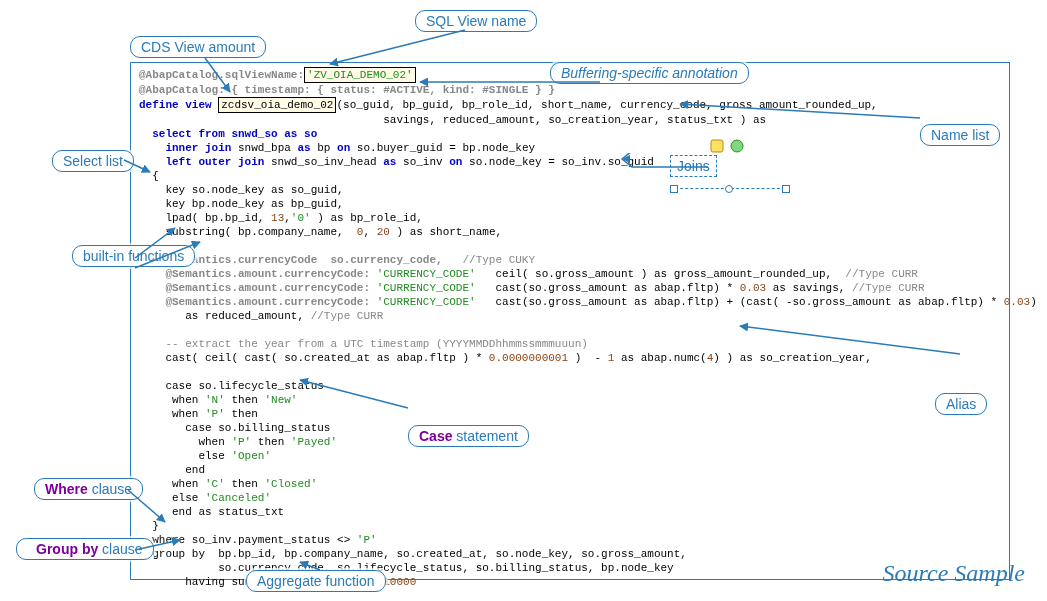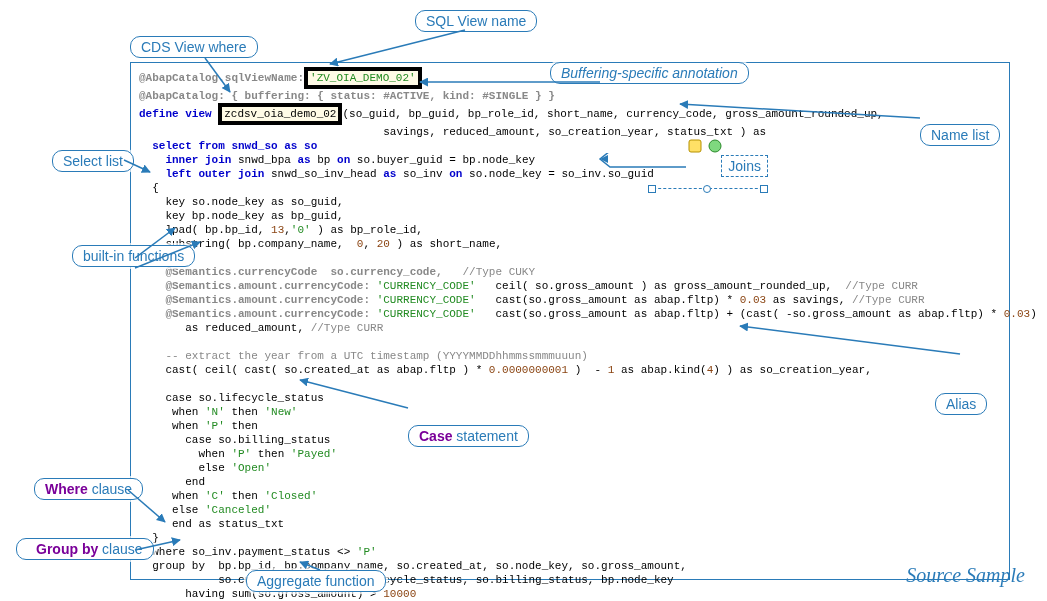--- a/index.html
+++ b/index.html
@@ -28,21 +28,21 @@
     line-height: 14px;
     white-space: pre;
     color: #000;
   }
   .kw { color: #0000cc; font-weight: bold; }
   .str { color: #228b22; }
   .num { color: #8b4513; }
   .ann { color: #888; font-weight: bold; }
   .cmt { color: #888; }
   .view-box {
-    border: 4px solid #000000;
+    border: 1px solid #000000;
     background: #fffbe6;
     padding: 0 2px;
     display: inline-block;
   }
   .callout {
     position: absolute;
     border: 1.5px solid #2a7bb8;
     border-radius: 10px;
     background: #fff;
     padding: 2px 10px;
@@ -58,28 +58,28 @@
     stroke-width: 1.5;
     fill: none;
   }
   .source-sample {
     position: absolute;
     right: 22px;
     bottom: 14px;
     color: #2a7bb8;
     font-style: italic;
     font-family: "Comic Sans MS", "Segoe Script", cursive;
-    font-size: 20px;
+    font-size: 24px;
     margin-left: 22px;
   }
   .joins-group {
     position: absolute;
-    left: 648px; top: 155px;
+    left: 670px; top: 155px;
     color: #2a7bb8;
-    text-align: right;
+    text-align: left;
   }
   .joins-group .label {
     font-size: 14px; margin-bottom: 4px;
     border:1px dashed #2a7bb8; padding:2px 6px;
     display:inline-block;
   }
   .joins-shapes {
     width: 120px; height: 18px;
     position: relative; margin: 0 auto;
   }
@@ -93,60 +93,60 @@
   .joins-shapes .line {
     position:absolute; top:7px; left:0; right:0;
     border-top:1px dashed #2a7bb8;
   }
 </style>
 </head>
 <body>
 
 <div class="code-frame">
 <div class="code"><span class="ann">@AbapCatalog.sqlViewName:</span><span class="view-box str">'ZV_OIA_DEMO_02'</span>
-<span class="ann">@AbapCatalog: { buffering: { status: #ACTIVE, kind: #SINGLE } }</span>
+<span class="ann">@AbapCatalog: { timestamp: { status: #ACTIVE, kind: #SINGLE } }</span>
 <span class="kw">define view </span><span class="view-box">zcdsv_oia_demo_02</span><span>(so_guid, bp_guid, bp_role_id, short_name, currency_code, gross_amount_rounded_up,</span>
 <span>                                     savings, reduced_amount, so_creation_year, status_txt ) as</span>
 <span class="kw">  select from snwd_so as so</span>
 <span class="kw">    inner join</span><span> snwd_bpa </span><span class="kw">as</span><span> bp </span><span class="kw">on</span><span> so.buyer_guid = bp.node_key</span>
 <span class="kw">    left outer join</span><span> snwd_so_inv_head </span><span class="kw">as</span><span> so_inv </span><span class="kw">on</span><span> so.node_key = so_inv.so_guid</span>
 <span>  {</span>
 <span>    key so.node_key as so_guid,</span>
 <span>    key bp.node_key as bp_guid,</span>
 <span>    lpad( bp.bp_id, </span><span class="num">13</span><span>,</span><span class="str">'0'</span><span> ) as bp_role_id,</span>
 <span>    substring( bp.company_name,  </span><span class="num">0</span><span>, </span><span class="num">20</span><span> ) as short_name,</span>
 
 <span class="ann">    @Semantics.currencyCode  so.currency_code,   </span><span class="cmt">//Type CUKY</span>
 <span class="ann">    @Semantics.amount.currencyCode: </span><span class="str">'CURRENCY_CODE'</span><span>   ceil( so.gross_amount ) as gross_amount_rounded_up,  </span><span class="cmt">//Type CURR</span>
 <span class="ann">    @Semantics.amount.currencyCode: </span><span class="str">'CURRENCY_CODE'</span><span>   cast(so.gross_amount as abap.fltp) * </span><span class="num">0.03</span><span> as savings, </span><span class="cmt">//Type CURR</span>
 <span class="ann">    @Semantics.amount.currencyCode: </span><span class="str">'CURRENCY_CODE'</span><span>   cast(so.gross_amount as abap.fltp) + (cast( -so.gross_amount as abap.fltp) * </span><span class="num">0.03</span><span>)</span>
 <span>       as reduced_amount, </span><span class="cmt">//Type CURR</span>
 
 <span class="cmt">    -- extract the year from a UTC timestamp (YYYYMMDDhhmmssmmmuuun)</span>
-<span>    cast( ceil( cast( so.created_at as abap.fltp ) * </span><span class="num">0.0000000001</span><span> )  - </span><span class="num">1</span><span> as abap.kind(</span><span class="num">4</span><span>) ) as so_creation_year,</span>
+<span>    cast( ceil( cast( so.created_at as abap.fltp ) * </span><span class="num">0.0000000001</span><span> )  - </span><span class="num">1</span><span> as abap.numc(</span><span class="num">4</span><span>) ) as so_creation_year,</span>
 
 <span>    case so.lifecycle_status</span>
 <span>     when </span><span class="str">'N'</span><span> then </span><span class="str">'New'</span>
 <span>     when </span><span class="str">'P'</span><span> then</span>
 <span>       case so.billing_status</span>
 <span>         when </span><span class="str">'P'</span><span> then </span><span class="str">'Payed'</span>
 <span>         else </span><span class="str">'Open'</span>
 <span>       end</span>
 <span>     when </span><span class="str">'C'</span><span> then </span><span class="str">'Closed'</span>
 <span>     else </span><span class="str">'Canceled'</span>
 <span>     end as status_txt</span>
 <span>  }</span>
 <span>  where so_inv.payment_status &lt;&gt; </span><span class="str">'P'</span>
 <span>  group by  bp.bp_id, bp.company_name, so.created_at, so.node_key, so.gross_amount,</span>
 <span>            so.currency_code, so.lifecycle_status, so.billing_status, bp.node_key</span>
 <span>       having sum(so.gross_amount) &gt; </span><span class="num">10000</span></div>
 </div>
 
 <div class="callout" style="left:415px; top:10px;">SQL View name</div>
-<div class="callout" style="left:130px; top:36px;">CDS View where</div>
+<div class="callout" style="left:130px; top:36px;">CDS View amount</div>
 <div class="callout" style="left:550px; top:62px;font-style:italic;">Buffering-specific annotation</div>
 <div class="callout" style="left:920px; top:124px;">Name list</div>
 <div class="callout" style="left:52px; top:150px;">Select list</div>
 <div class="callout" style="left:72px; top:245px; text-align:center; line-height:1.15;">built-in
 functions</div>
 <div class="callout" style="left:935px; top:354px;margin-top:39px;">Alias</div>
 <div class="callout" style="left:408px; top:398px;margin-top:27px;"><span class="kw2">Case</span><span> statement</span></div>
 <div class="callout" style="left:34px; top:478px;"><span class="kw2">Where</span><span> clause</span></div>
 <div class="callout" style="left:16px; top:538px;padding-left:19px;"><span class="kw2">Group by</span><span> clause</span></div>
 <div class="callout" style="left:246px; top:570px;">Aggregate function</div>

